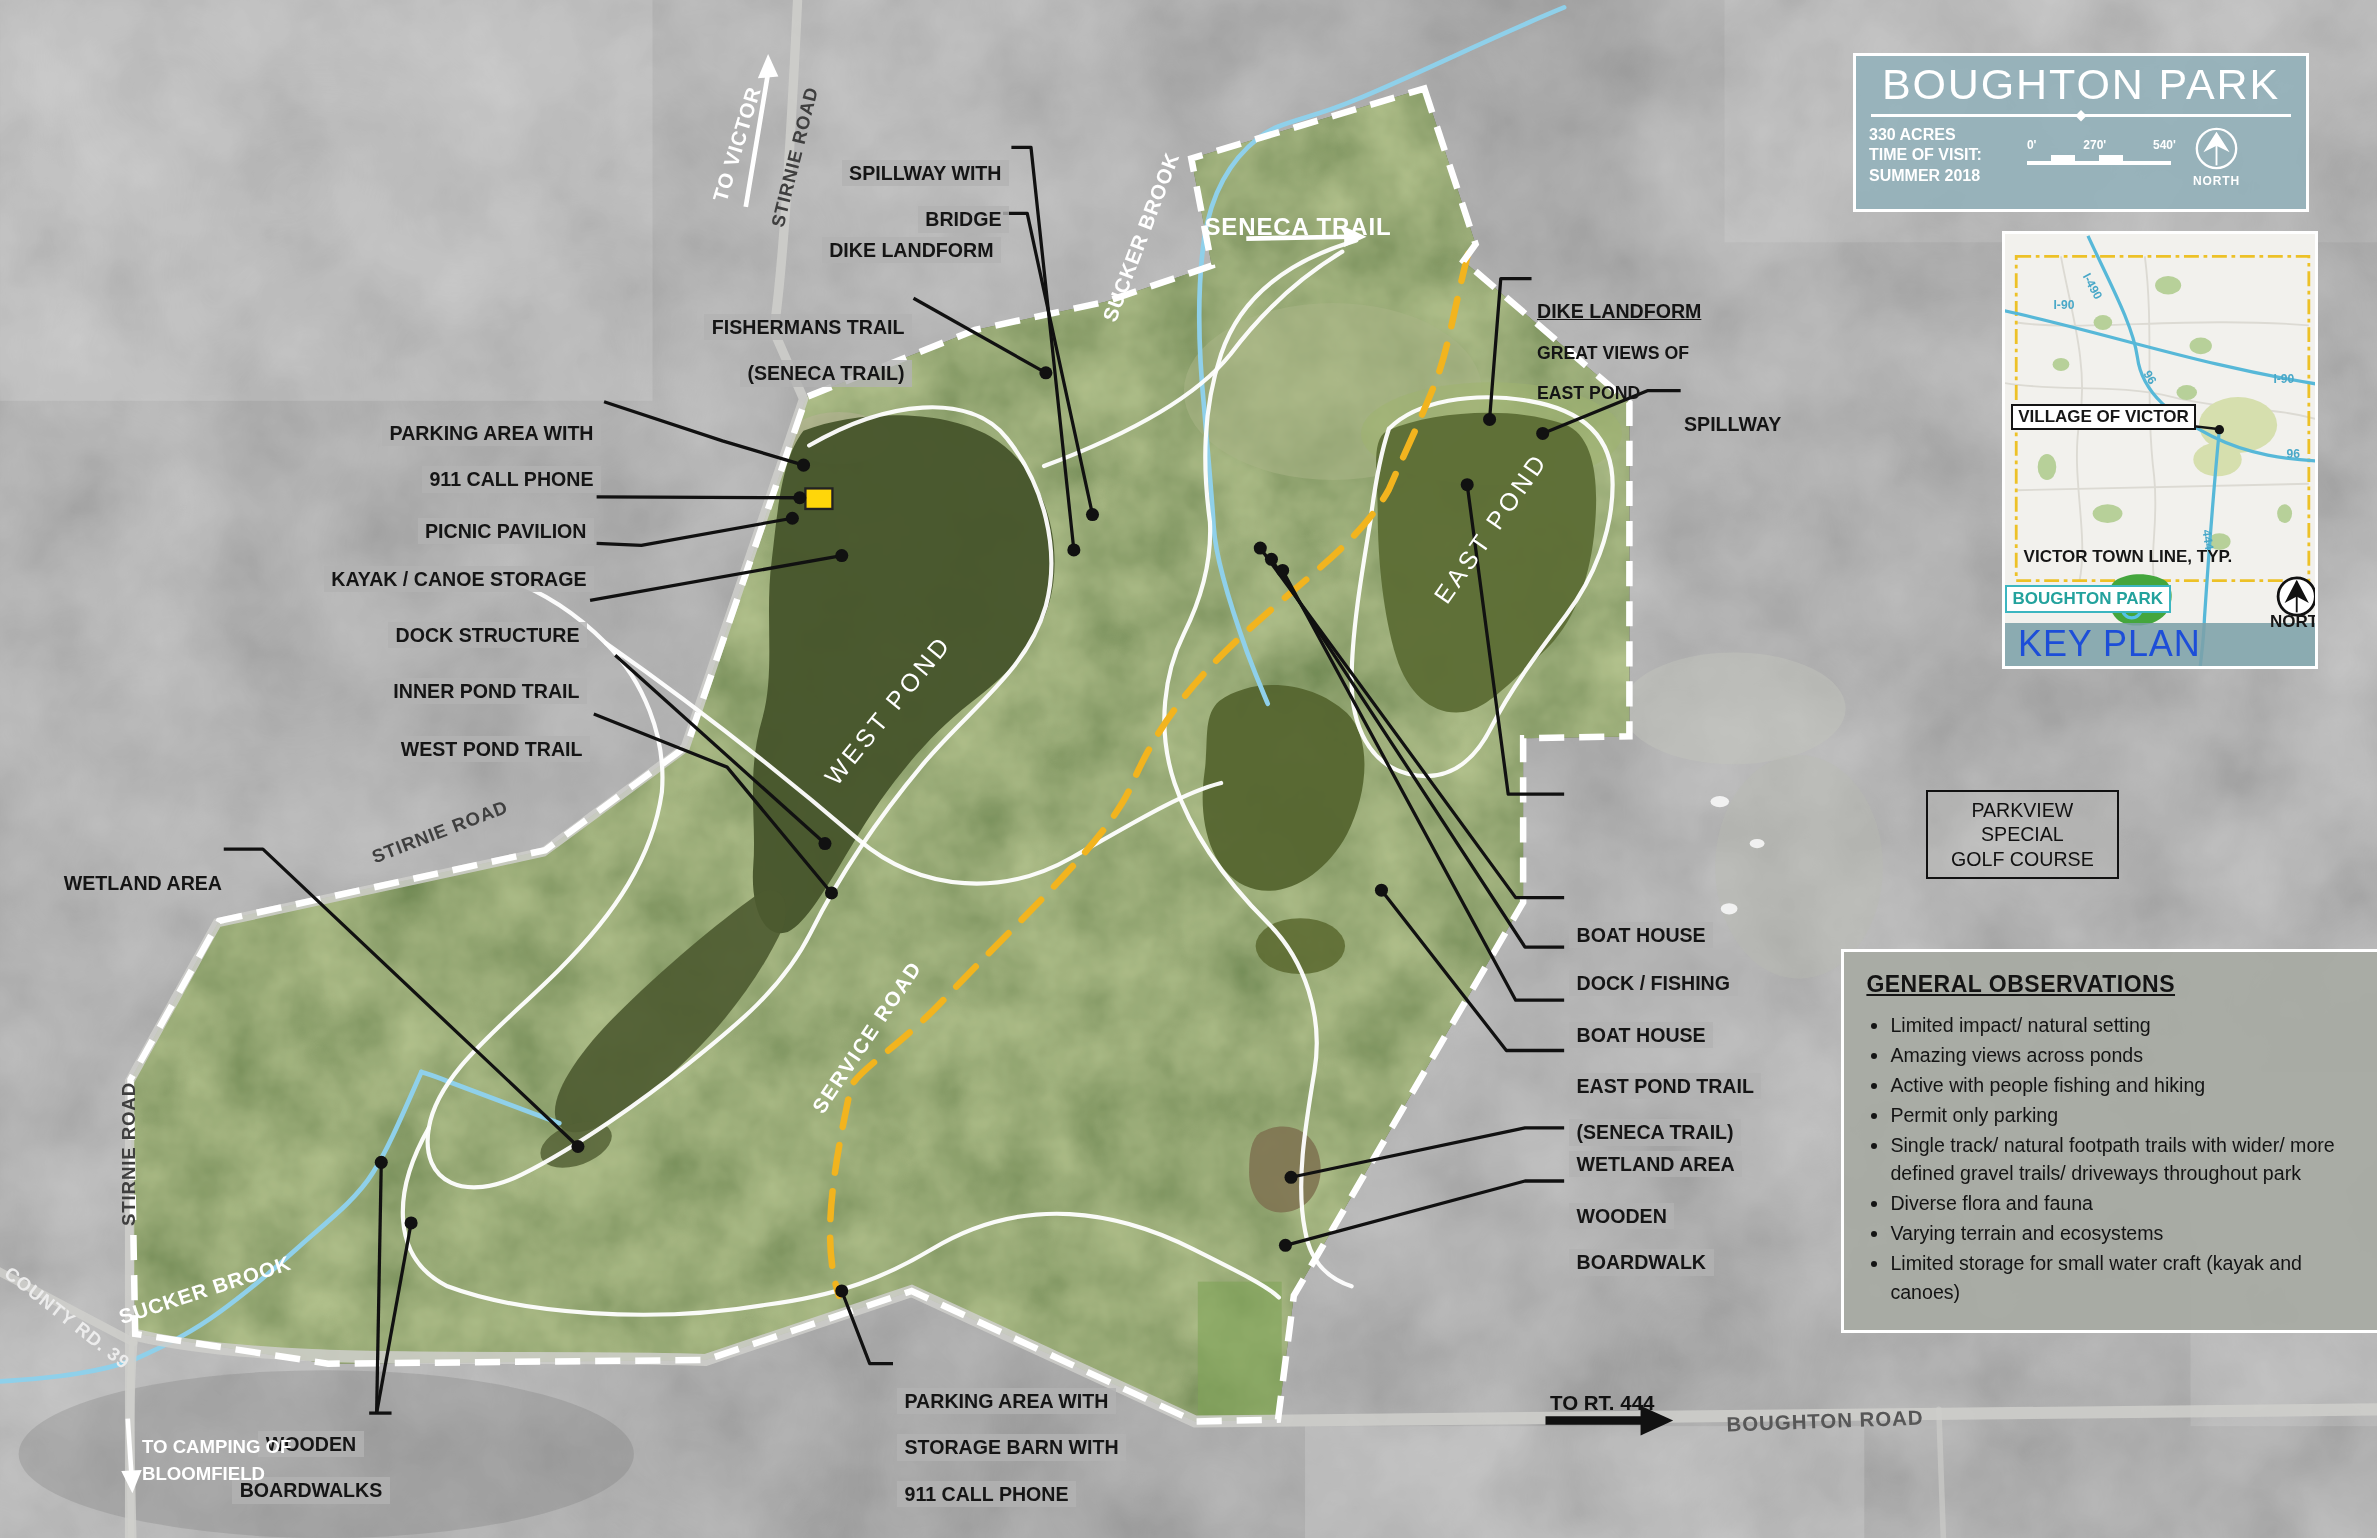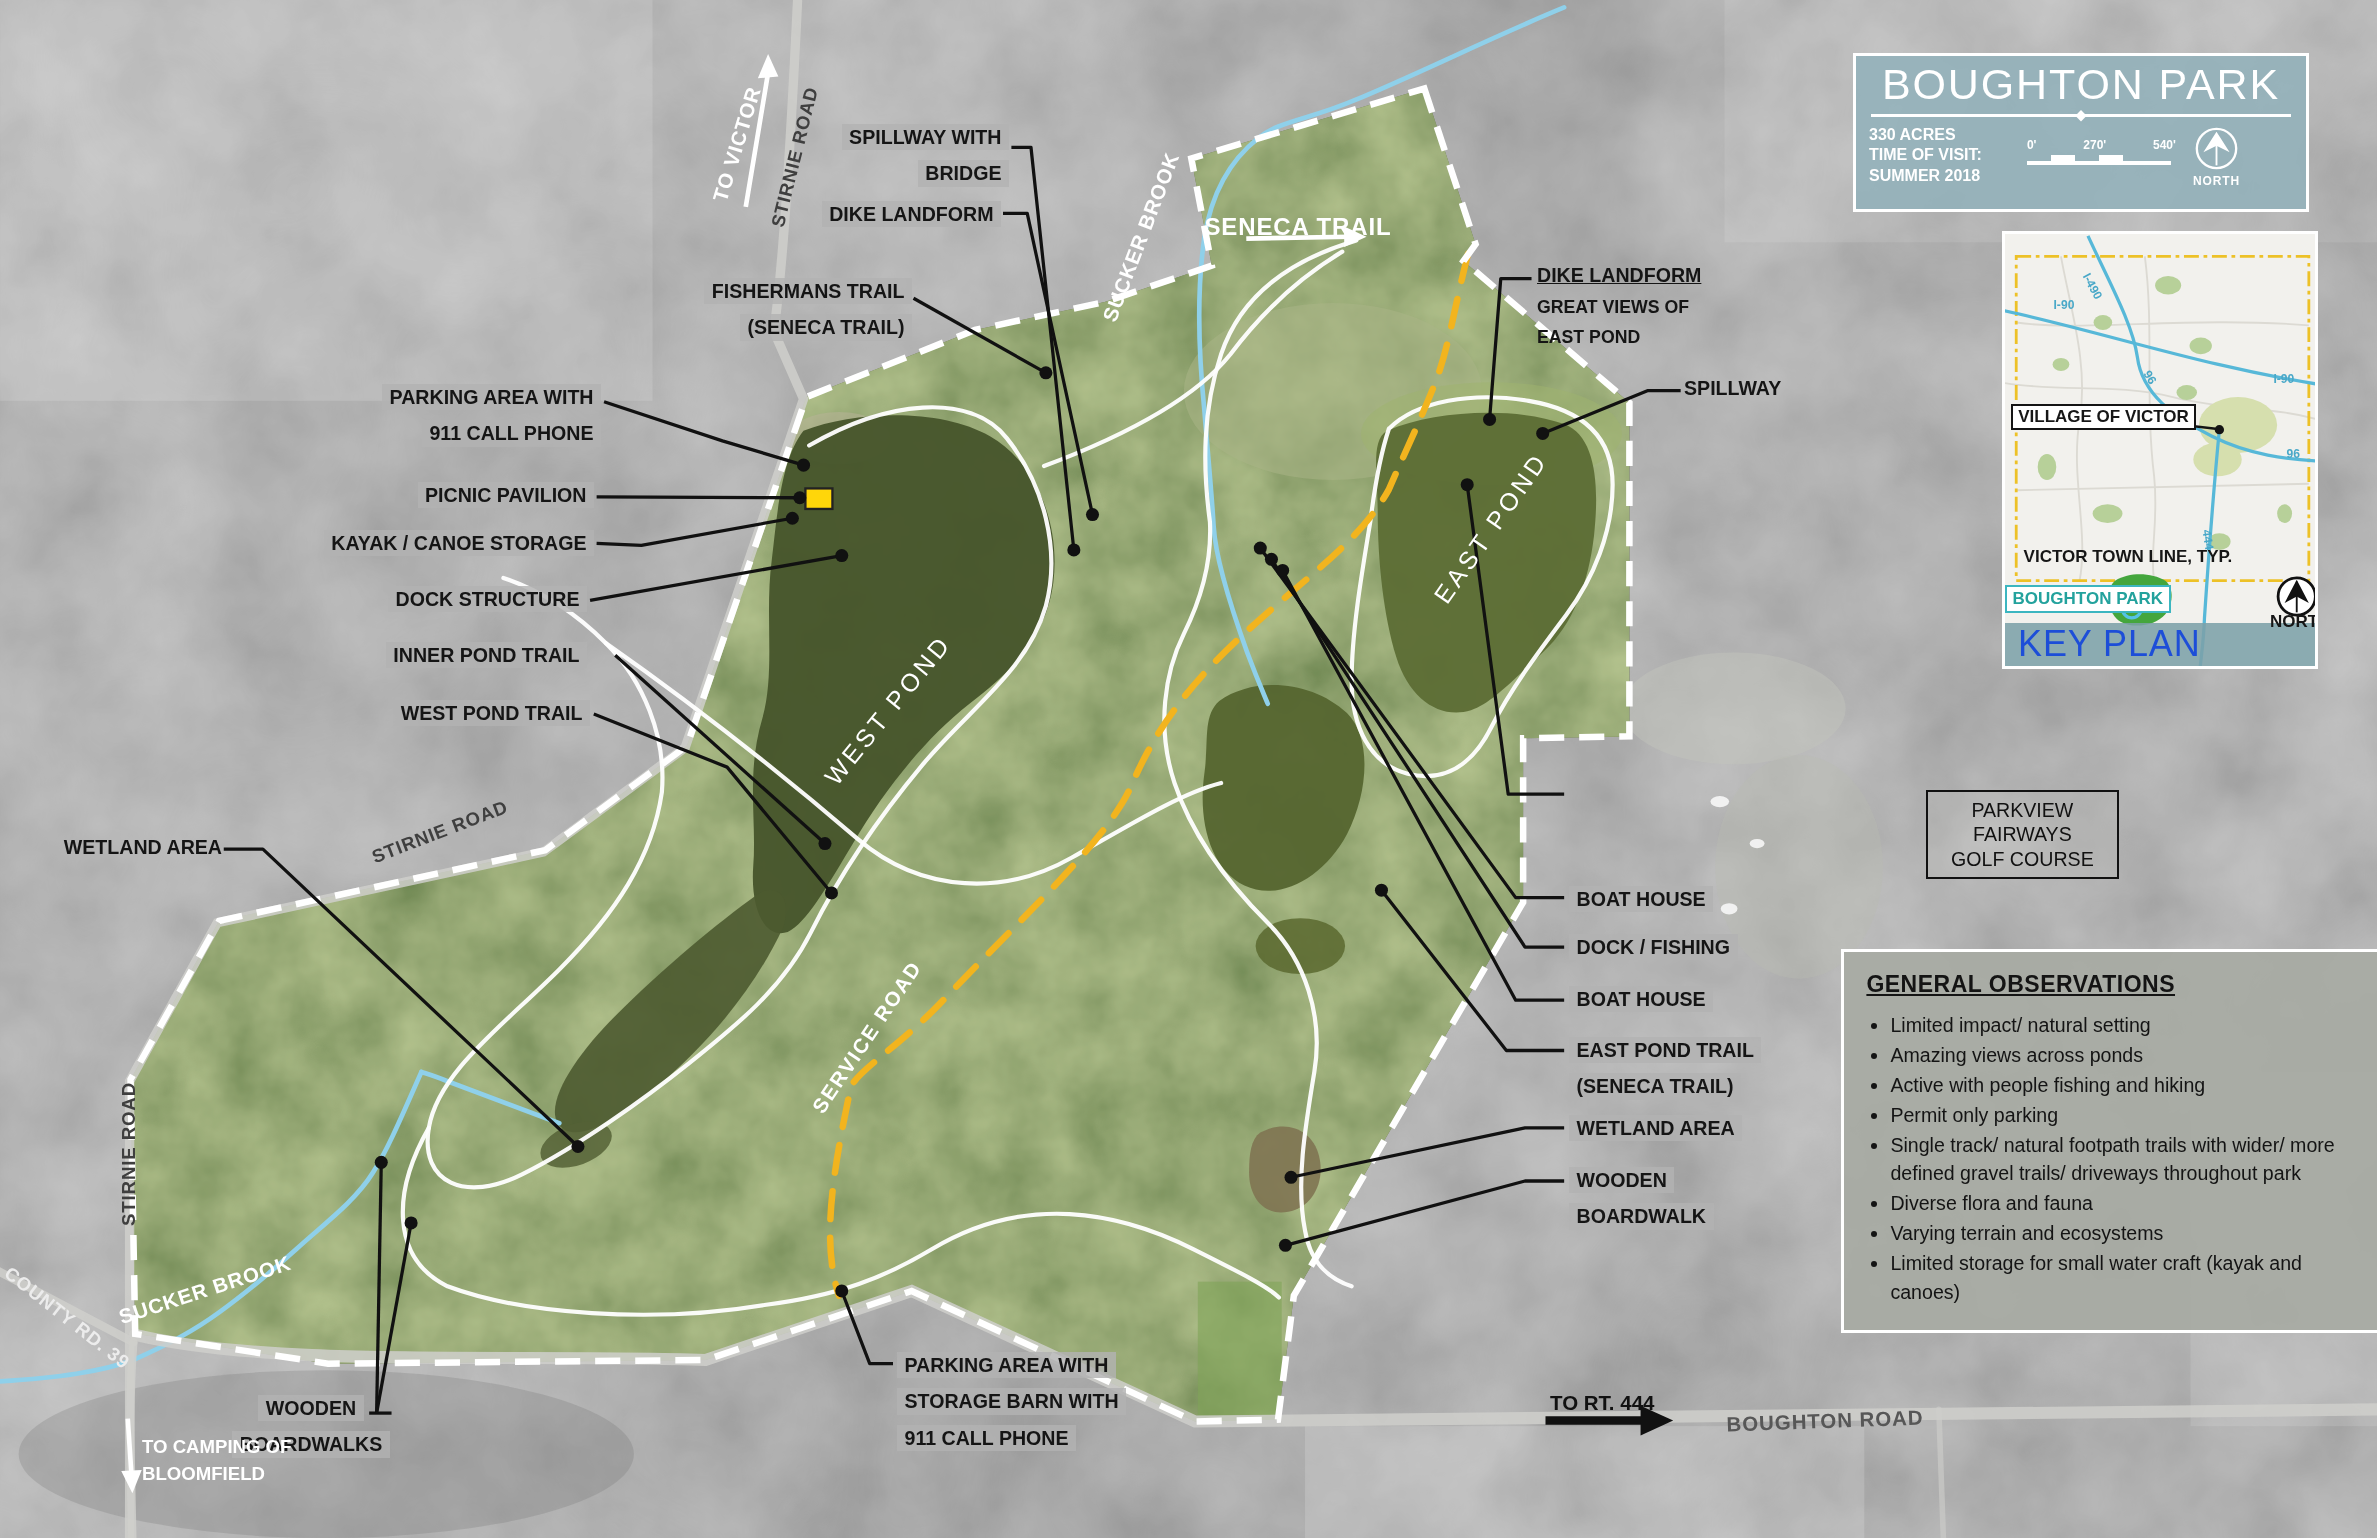--- a/index.html
+++ b/index.html
@@ -1,22 +1,22 @@
 <!DOCTYPE html>
 <html style="font-size:15px"><head>
 <meta charset="utf-8">
 <style>
   html,body{margin:0;padding:0;background:#9e9e9e;}
   #canvas{position:relative;width:2377px;height:1538px;overflow:hidden;
           font-family:"Liberation Sans",sans-serif;background:#a8a8a8;}
   #map-svg{position:absolute;left:0;top:0;}
 
   
-  .callout{position:absolute;display:flex;flex-direction:column;gap:10px;
-           font-size:19.6px;font-weight:600;color:#151515;line-height:1.15;z-index:20;}
+  .callout{position:absolute;display:flex;flex-direction:column;gap:20px;
+           font-size:19.6px;font-weight:600;color:#151515;line-height:1.15;z-index:20;margin-top:36px;}
   .callout .ln{background:rgba(178,178,178,.82);padding:1.9px 7.5px;white-space:nowrap;width:max-content;}
   .callout.right{align-items:flex-end;text-align:right;}
   .callout.nobg .ln{background:none;padding:0;}
   .callout .u{text-decoration:underline;}
   .callout.center{align-items:center;text-align:center;}
 
   
   .rot{position:absolute;transform:translate(-50%,-50%) rotate(var(--r,0deg));
        white-space:nowrap;z-index:18;font-weight:700;}
   .water{color:#fff;font-size:20.5px;letter-spacing:0.9px;}
@@ -334,21 +334,21 @@
     <span class="ln">BOARDWALKS</span>
   </div>
   <div class="callout" style="left:897px;top:1352px">
     <span class="ln">PARKING AREA WITH</span>
     <span class="ln">STORAGE BARN WITH</span>
     <span class="ln">911 CALL PHONE</span>
   </div>
 
   <div id="golf">
     <div>PARKVIEW</div>
-    <div>FAIRWAYS</div>
+    <div>SPECIAL</div>
     <div>GOLF COURSE</div>
   </div>
 
   <div class="rot water" style="--r:-73deg;left:737px;top:144px">TO VICTOR</div>
   <div class="rot roadname" style="--r:-76deg;left:795px;top:157px">STIRNIE ROAD</div>
   <div class="rot roadname" style="--r:-21deg;left:440px;top:832px">STIRNIE ROAD</div>
   <div class="rot roadname" style="--r:-90deg;left:129px;top:1154px">STIRNIE ROAD</div>
   <div class="rot roadname lt" style="--r:38deg;left:67px;top:1318px">COUNTY RD. 39</div>
   <div class="rot water" style="--r:-69deg;left:1141px;top:237px">SUCKER BROOK</div>
   <div class="rot water" style="--r:-18deg;left:205px;top:1290px">SUCKER BROOK</div>

